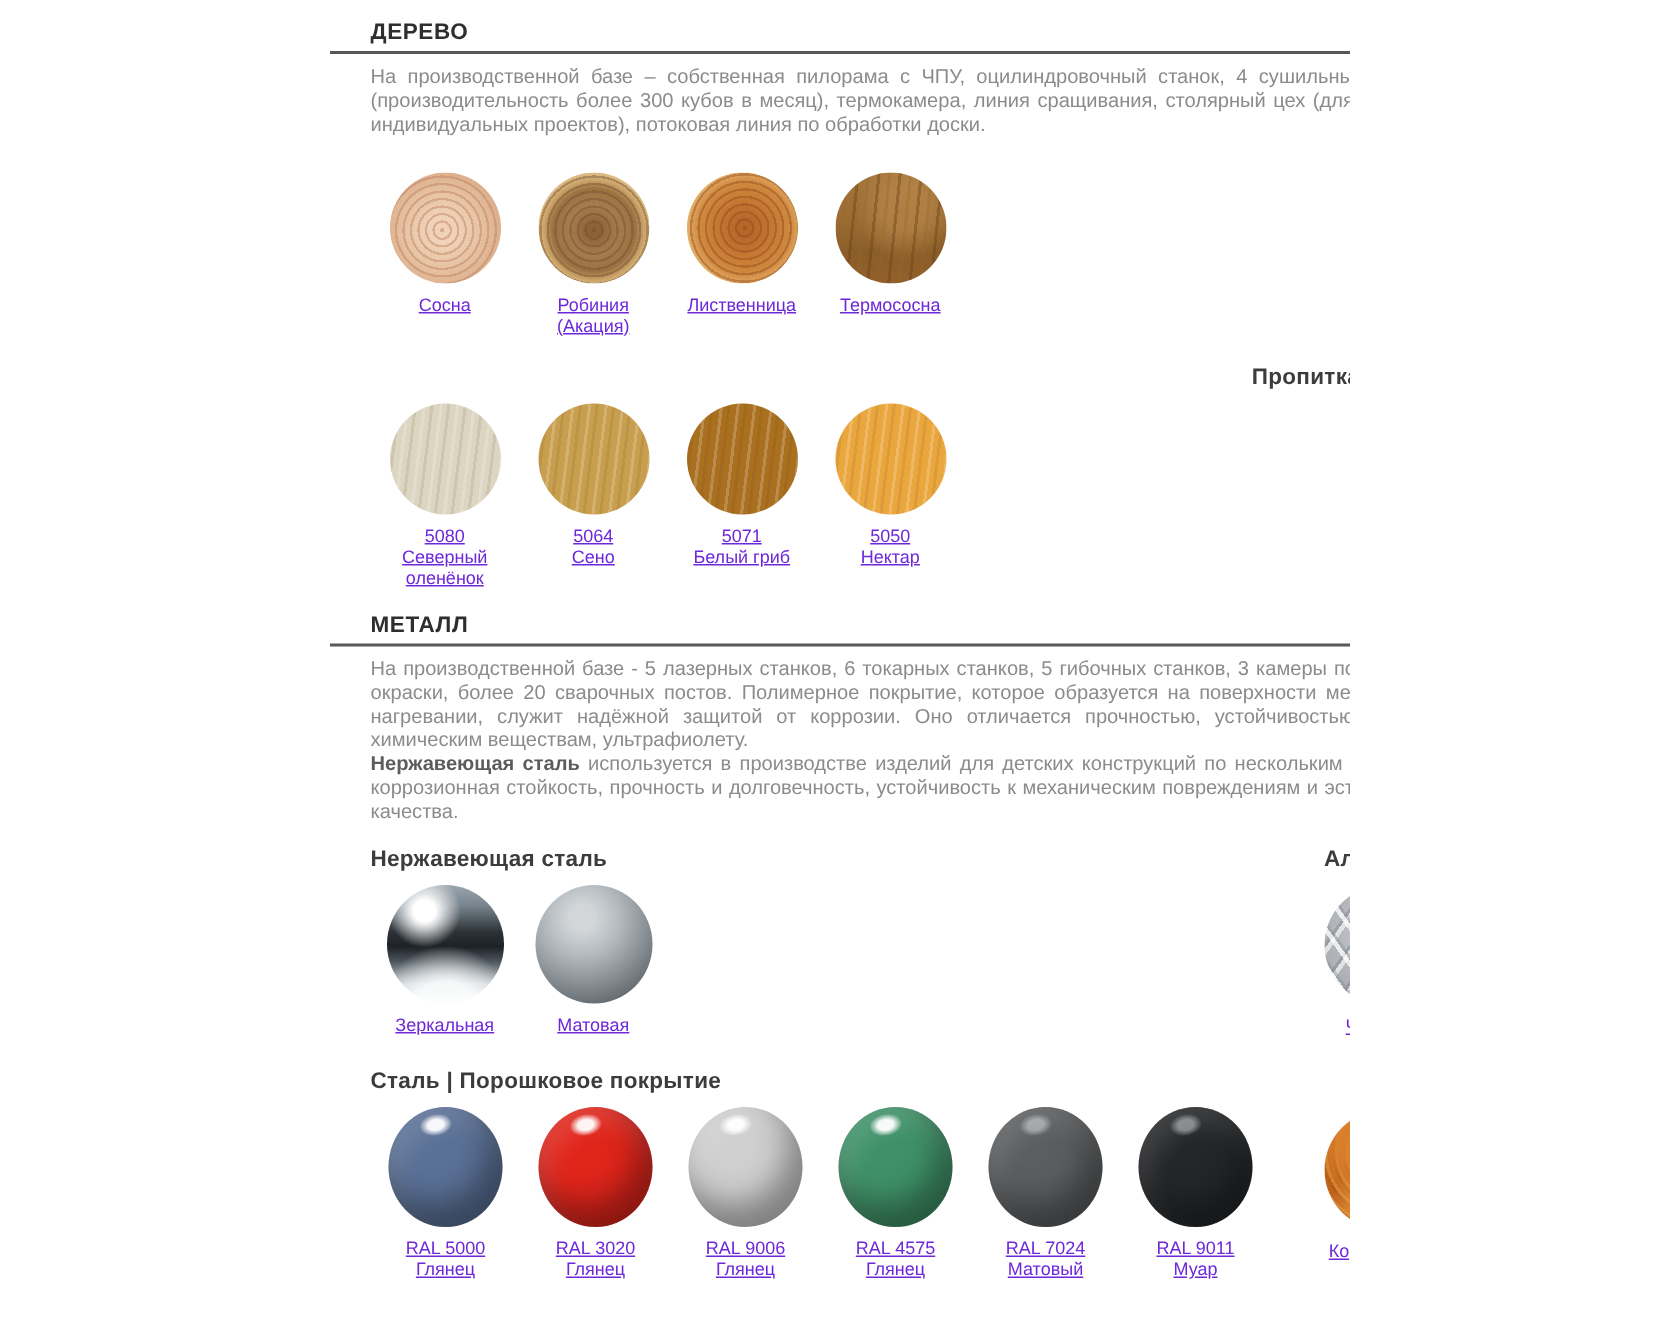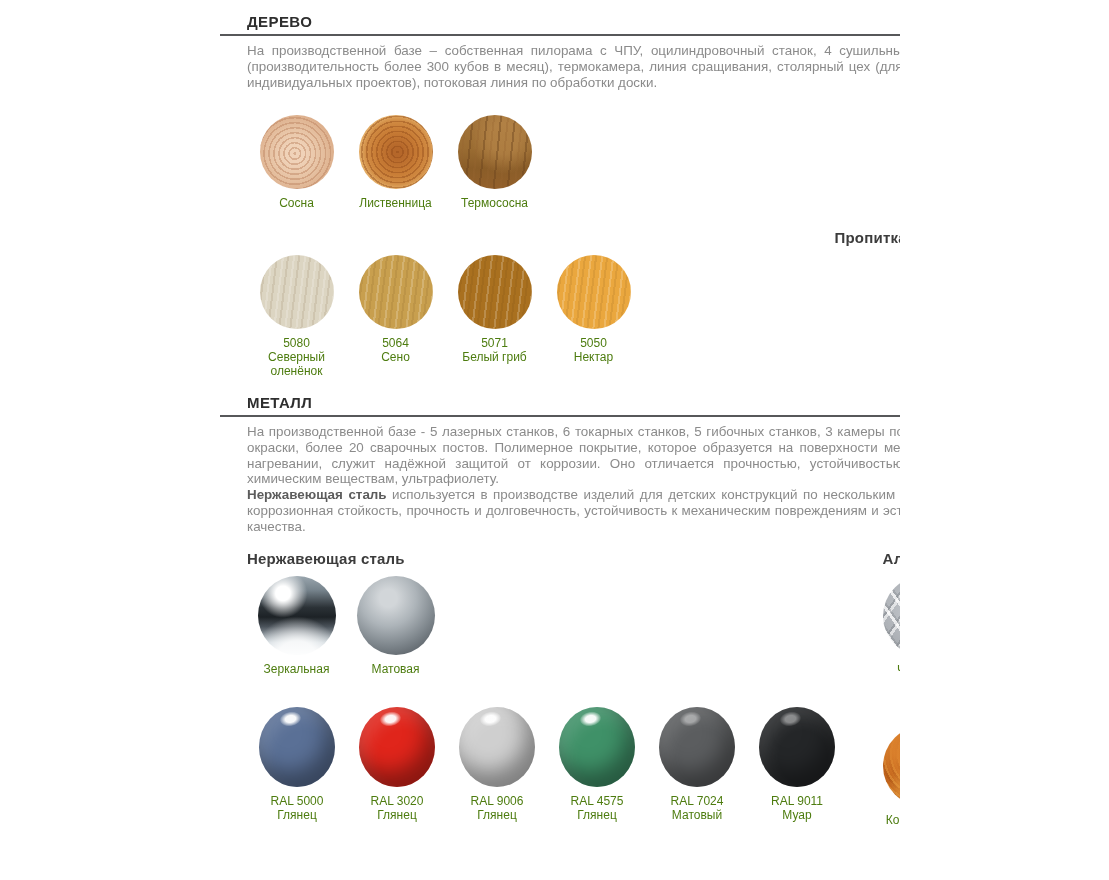--- a/index.html
+++ b/index.html
@@ -12,21 +12,21 @@
   p.body { font-size:13.4px; line-height:15.9px; color:#8b8b8b; text-align:justify; margin:7px 0 0 0; }
   p.body.second { margin-top:0; }
   p.body b { color:#5c5c5c; }
 
   h3.sub { font-size:15px; font-weight:bold; color:#3c3c3c; margin:0; letter-spacing:.2px; }
 
   .swatch-row { display:flex; }
   .row-species { margin-top:24px; }
   .cell { width:99px; display:flex; flex-direction:column; align-items:center; }
   .disc { width:74px; height:74px; border-radius:50%; }
-  .label { margin-top:7px; font-size:12px; line-height:14px; color:#4d7c0f; text-align:center; }
+  .label { margin-top:7px; font-size:12px; line-height:14px; color:#6d28d9; text-align:center;text-decoration:underline; }
   .label .wrapname { width:84px; }
 
   
   .slice-pine { background:
     repeating-radial-gradient(circle at 47% 52%, rgba(187,130,95,.45) 0 1.5px, rgba(255,255,255,0) 1.5px 5px),
     radial-gradient(circle at 47% 52%, #f0d2b8 0 18%, #e7c3a4 45%, #ddb08d 70%, #d6a581 86%, #bb8d69 94%, #8a5f42 100%); }
   .slice-robinia { background:
     repeating-radial-gradient(circle at 50% 52%, rgba(110,75,45,.40) 0 1.5px, rgba(255,255,255,0) 1.5px 5px),
     radial-gradient(circle at 50% 52%, #8d6238 0 8%, #a57c4e 30%, #9c7142 52%, #c9a268 62%, #dcba82 70% 85%, #caa266 90%, #5f3d1f 95%, #452a12 100%); }
   .slice-larch { background:
@@ -90,20 +90,24 @@
       <h2 class="sec">ДЕРЕВО</h2>
       <div class="rule"></div>
       <p class="body">На производственной базе – собственная пилорама с ЧПУ, оцилиндровочный станок, 4 сушильные камеры (производительность более 300 кубов в месяц), термокамера, линия сращивания, столярный цех (для создания индивидуальных проектов), потоковая линия по обработки доски.</p>
 
       <div class="swatch-row row-species">
         <div class="cell">
           <div class="disc slice-pine"></div>
           <div class="label nowrap">Сосна</div>
         </div>
         <div class="cell">
+          <div class="disc slice-robinia"></div>
+          <div class="label nowrap">Робиния (Акация)</div>
+        </div>
+        <div class="cell">
           <div class="disc slice-larch"></div>
           <div class="label nowrap">Лиственница</div>
         </div>
         <div class="cell">
           <div class="disc slice-thermo"></div>
           <div class="label nowrap">Термососна</div>
         </div>
       </div>
 
       <h3 class="sub" style="margin-top:19px;text-align:right;">Пропитка дерева</h3>
@@ -162,20 +166,21 @@
         </div>
         <div class="right-col">
           <h3 class="sub">Алюминий</h3>
           <div class="disc diamond"></div>
           <div class="label">Чечевица</div>
         </div>
       </div>
 
       <div class="metal-cols" style="margin-top:21px;">
         <div class="group">
+          <h3 class="sub">Сталь | Порошковое покрытие</h3>
           <div class="swatch-row powder-row">
             <div class="cell">
               <div class="ral" style="background-color: rgb(90, 112, 150);"></div>
               <div class="label">
                 <div>RAL 5000</div>
                 <div>Глянец</div>
               </div>
             </div>
             <div class="cell">
               <div class="ral" style="background-color: rgb(224, 37, 27);"></div>

